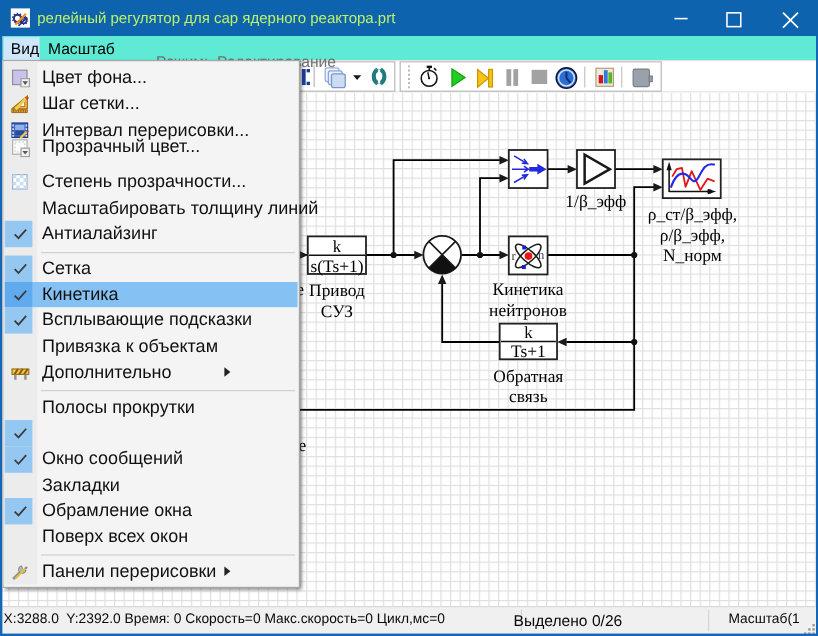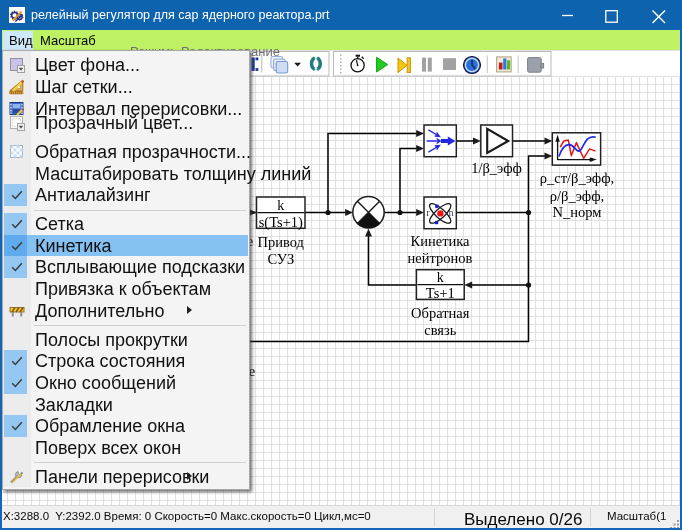--- a/index.html
+++ b/index.html
@@ -1,36 +1,36 @@
 <!DOCTYPE html>
 <html><head>
 <meta charset="utf-8">
 <style>
   html,body{margin:0;padding:0;}
   #win{position:relative;width:682px;height:530px;overflow:hidden;
        font-family:"Liberation Sans",sans-serif;background:#fff;}
   .abs{position:absolute;}
   
   #titlebar{left:0;top:0;width:682px;height:30px;background:#0e63ae;}
-  #titletext{left:31px;top:0;height:30px;line-height:31px;font-size:12.5px;color:#ffffff;}
-  
-  #menubar{left:2px;top:30px;width:678px;height:20px;background:#bef264;font-size:13px;color:#000;box-shadow:0 1px 0 #e3e3e3;}
+  #titletext{left:31px;top:0;height:30px;line-height:31px;font-size:12.5px;color:#bef264;}
+  
+  #menubar{left:2px;top:30px;width:678px;height:20px;background:#5eead4;font-size:13px;color:#000;box-shadow:0 1px 0 #e3e3e3;}
   
   #toolbar{left:2px;top:50px;width:678px;height:27px;background:#ffffff;}
   
   #canvas{left:2px;top:77px;width:678px;height:428px;background:#ffffff;}
   
   #status{left:2px;top:505px;width:678px;height:37px;background:#f0f0f0;border-top:1px solid #d9d9d9;box-sizing:border-box;}
   
   .bord{background:#1467b8;}
   
   #menu{left:2px;top:50px;width:246px;height:437.5px;background:#f4f4f4;
         border:1px solid #a7a7a7;box-shadow:2px 2px 3px rgba(55,55,55,0.7);z-index:10;}
   #menu .gutter{position:absolute;left:0;top:0;width:28px;height:435.5px;background:#ececec;}
-  .mi{position:absolute;left:0;width:196px;height:22px;font-size:18px;color:#111;}
+  .mi{position:absolute;left:0;width:196px;height:22px;font-size:15px;color:#111;}
   .mi .txt{position:absolute;left:32px;top:0;height:22px;line-height:22.8px;white-space:nowrap;}
   .chk{position:absolute;left:0.5px;top:0;width:23.5px;height:21.7px;background:#94c8f2;}
   .sep{position:absolute;left:31px;width:212px;height:1px;background:#d0d0d0;}
   .subarr{position:absolute;right:7px;top:6px;width:0;height:0;
           border-left:5px solid #222;border-top:4.5px solid transparent;border-bottom:4.5px solid transparent;}
 </style>
 </head>
 <body>
 <div id="win">
 
@@ -207,21 +207,21 @@
   <div id="menubar" class="abs">
     <div class="abs" style="left:1px;top:1px;width:30px;height:19px;background:#cfe7fb;"></div>
     <div class="abs" style="left:7px;top:0;line-height:21px;">Вид</div>
     <div class="abs" style="left:38px;top:0;line-height:21px;">Масштаб</div>
     <div class="abs" style="left:104px;top:11px;line-height:21px;color:#707070;margin-left:24px;">Режим:&nbsp; Редактирование</div>
   </div>
 
   <div id="status" class="abs">
     <div class="abs" style="left:1px;top:4px;font-size:11.5px;color:#0a0a0a;white-space:nowrap;">X:3288.0&nbsp; Y:2392.0 Время: 0 Скорость=0 Макс.скорость=0 Цикл,мс=0</div>
     <div class="abs" style="left:432px;top:2px;width:1px;height:18px;background:#d4d4d4;"></div>
-    <div class="abs" style="left:426px;top:4px;font-size:17px;color:#0a0a0a;margin-left:36px;">Выделено 0/26</div>
+    <div class="abs" style="left:426px;top:4px;font-size:13px;color:#0a0a0a;">Выделено 0/26</div>
     <div class="abs" style="left:588px;top:2px;width:1px;height:18px;background:#d4d4d4;"></div>
     <div class="abs" style="left:605px;top:4px;width:59px;overflow:hidden;font-size:11.5px;color:#0a0a0a;white-space:nowrap;">Масштаб(1:1</div>
     <svg class="abs" style="left:668px;top:13px;" width="10" height="10">
       <g fill="#9a9a9a">
         <rect x="7" y="1" width="2" height="2"></rect>
         <rect x="7" y="4.5" width="2" height="2"></rect>
           <rect x="3.5" y="4.5" width="2" height="2"></rect>
         <rect x="7" y="8" width="2" height="2"></rect>
           <rect x="3.5" y="8" width="2" height="2"></rect>
           <rect x="0" y="8" width="2" height="2"></rect>
@@ -299,21 +299,21 @@
             <rect x="1.5" y="1.5" width="3" height="3"></rect>
             <rect x="7.5" y="1.5" width="3" height="3"></rect>
             <rect x="4.5" y="4.5" width="3" height="3"></rect>
             <rect x="10.5" y="4.5" width="3" height="3"></rect>
             <rect x="1.5" y="7.5" width="3" height="3"></rect>
             <rect x="7.5" y="7.5" width="3" height="3"></rect>
             <rect x="4.5" y="10.5" width="3" height="3"></rect>
             <rect x="10.5" y="10.5" width="3" height="3"></rect>
           </g>
         </svg>
-      <div class="txt">Обратная прозрачности...</div>
+      <div class="txt">Степень прозрачности...</div>
       </div>
     <div class="mi" style="top:111.65px;padding-left:20px;">
         <div class="txt">Масштабировать толщину линий</div>
       </div>
     <div class="mi" style="top:133.35px;">
         <div class="chk"></div>
       <svg class="abs" style="left:6px;top:3px;" width="16" height="16">
           <path d="M3.2,8.3 L6.4,11.5 L12.8,4.3" stroke="#3c3c3c" stroke-width="1.5" fill="none"></path>
         </svg>
       <div class="txt">Антиалайзинг</div>
@@ -356,21 +356,20 @@
       </div>
     <div class="sep" style="top:274.05px;"></div>
     <div class="mi" style="top:277.55px;">
         <div class="txt">Полосы прокрутки</div>
       </div>
     <div class="mi" style="top:299.25px;">
         <div class="chk"></div>
       <svg class="abs" style="left:6px;top:3px;" width="16" height="16">
           <path d="M3.2,8.3 L6.4,11.5 L12.8,4.3" stroke="#3c3c3c" stroke-width="1.5" fill="none"></path>
         </svg>
-      <div class="txt">Строка состояния</div>
       </div>
     <div class="mi" style="top:320.95px;">
         <div class="chk"></div>
       <svg class="abs" style="left:6px;top:3px;" width="16" height="16">
           <path d="M3.2,8.3 L6.4,11.5 L12.8,4.3" stroke="#3c3c3c" stroke-width="1.5" fill="none"></path>
         </svg>
       <div class="txt">Окно сообщений</div>
       </div>
     <div class="mi" style="top:342.65px;">
         <div class="txt">Закладки</div>

